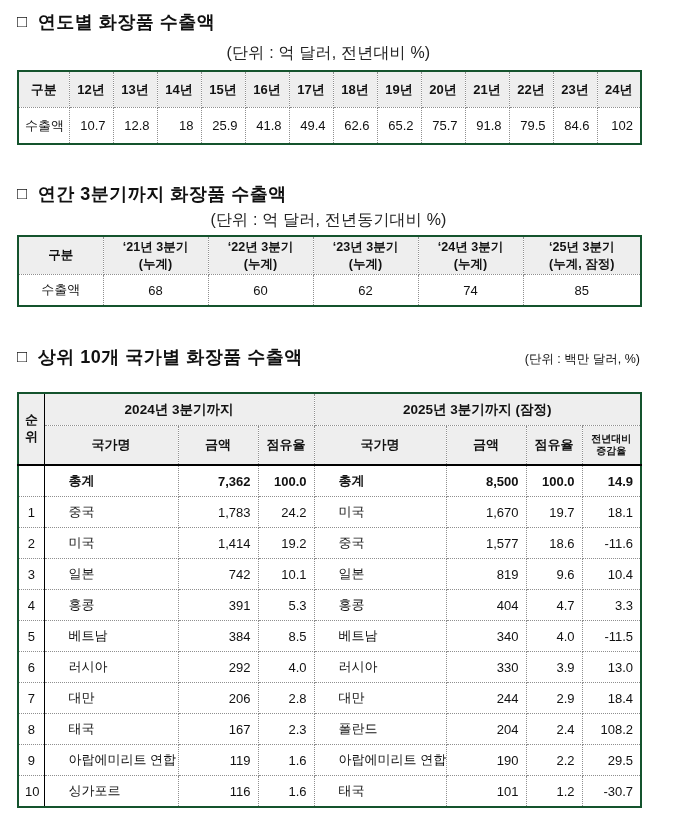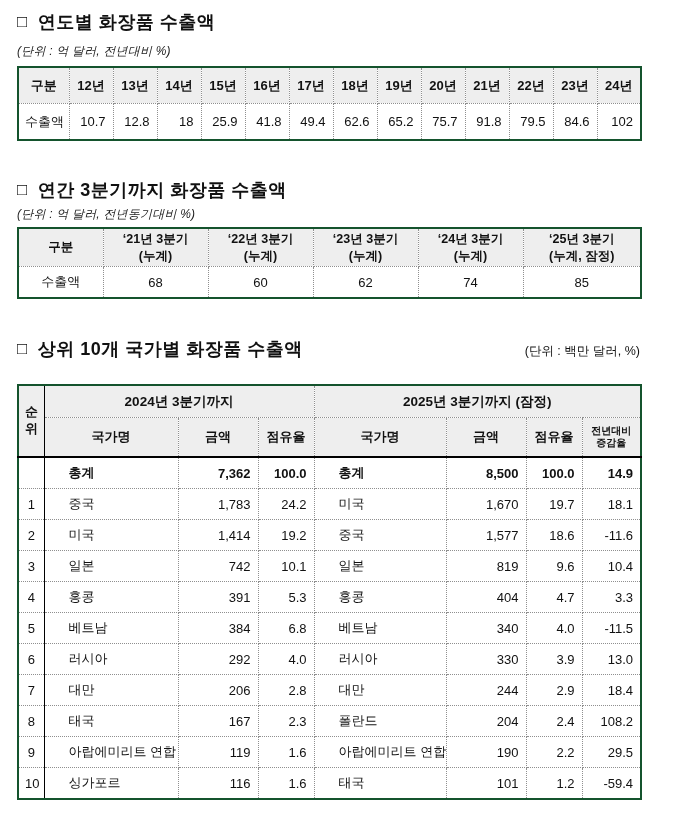--- a/index.html
+++ b/index.html
@@ -18,23 +18,22 @@
     font-size: 18px; font-weight: 700; letter-spacing: 0.5px;
   }
   .title-row .bullet {
     font-size: 17px; font-weight: 400; line-height: 1;
     position: relative; top: -1px;
   }
   .title3-row { display: flex; align-items: baseline; justify-content: space-between; }
 
   
   .unit {
-    text-align: left; font-size: 12px; color: #222;
+    text-align: center; font-size: 16px; color: #222;
     letter-spacing: 0.2px;
-    font-style: italic;
   }
   .unit-inline { font-size: 12.5px; font-weight: 400; white-space: nowrap; }
 
   
   table.tbl {
     border-collapse: collapse; table-layout: fixed;
     width: 623px; border: 2px solid #14532d;
   }
   .tbl th, .tbl td {
     border: 1px dotted #8f8f8f;
@@ -289,21 +288,21 @@
           <td class="num">5.3</td>
           <td class="name">홍콩</td>
           <td class="num">404</td>
           <td class="num">4.7</td>
           <td class="num">3.3</td>
         </tr>
         <tr>
           <td class="rank">5</td>
           <td class="name">베트남</td>
           <td class="num">384</td>
-          <td class="num">6.8</td>
+          <td class="num">8.5</td>
           <td class="name">베트남</td>
           <td class="num">340</td>
           <td class="num">4.0</td>
           <td class="num">-11.5</td>
         </tr>
         <tr>
           <td class="rank">6</td>
           <td class="name">러시아</td>
           <td class="num">292</td>
           <td class="num">4.0</td>
@@ -343,19 +342,19 @@
           <td class="num">29.5</td>
         </tr>
         <tr>
           <td class="rank">10</td>
           <td class="name">싱가포르</td>
           <td class="num">116</td>
           <td class="num">1.6</td>
           <td class="name">태국</td>
           <td class="num">101</td>
           <td class="num">1.2</td>
-          <td class="num">-59.4</td>
+          <td class="num">-30.7</td>
         </tr>
       </tbody>
     </table>
   </div>
 
 </div>
 
 </body></html>

